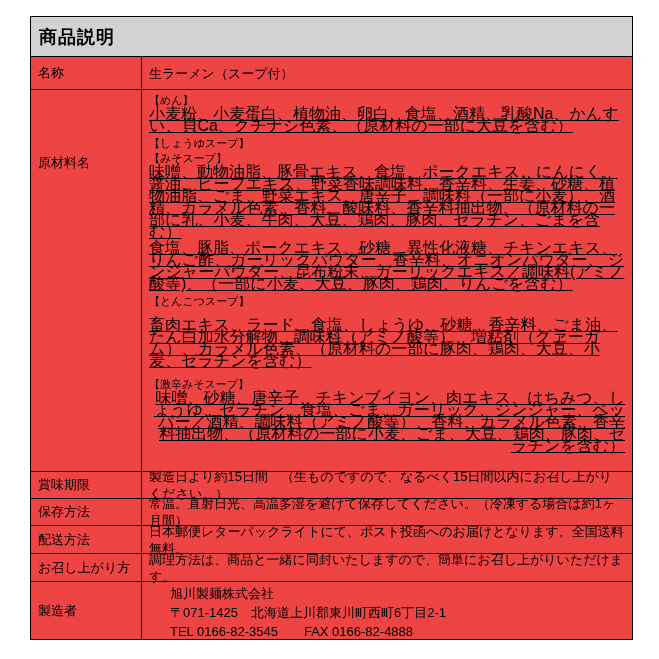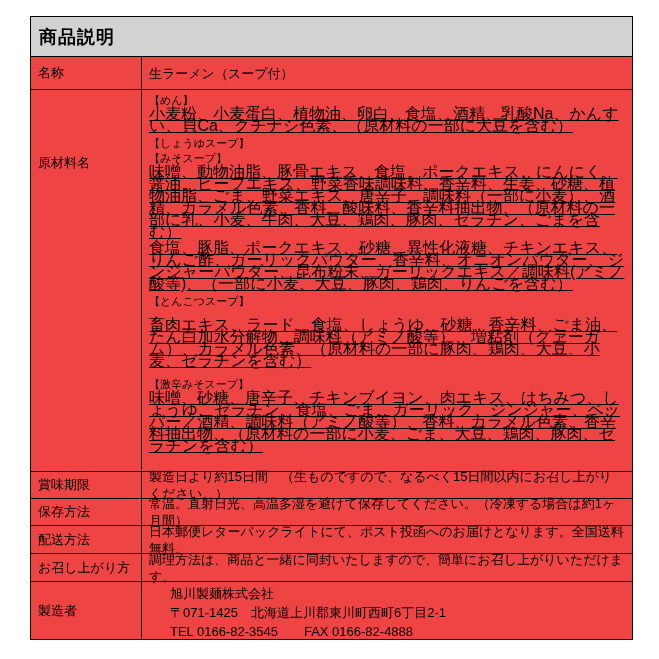--- a/index.html
+++ b/index.html
@@ -54,21 +54,21 @@
     align-items:flex-start;
     padding-top:64px;
   }
   .row-ingredients .cell-value{
     display:block;
     padding:3px 7px 0 7px;
     overflow:hidden;
   }
   .sec-h{margin:0 0 1px 0;font-size:11px;line-height:14px;}
   .sec-b{margin:0 0 4px 0;font-size:16px;line-height:12px;text-decoration:underline;}
-  .sec:last-child .sec-b{margin-bottom:6px;}
+  .sec:last-child .sec-b{margin-bottom:6px;text-align:right;}
   .sec-tonkotsu .sec-h{margin-bottom:11px;}
   .sec-tonkotsu .sec-b{margin-bottom:10px;}
   .manu-block{display:block;padding:2px 7px;}
   .manu-line{font-size:13px;line-height:19px;margin-left:21px;}
 </style>
 </head>
 <body>
 
 <div class="sheet">
 

